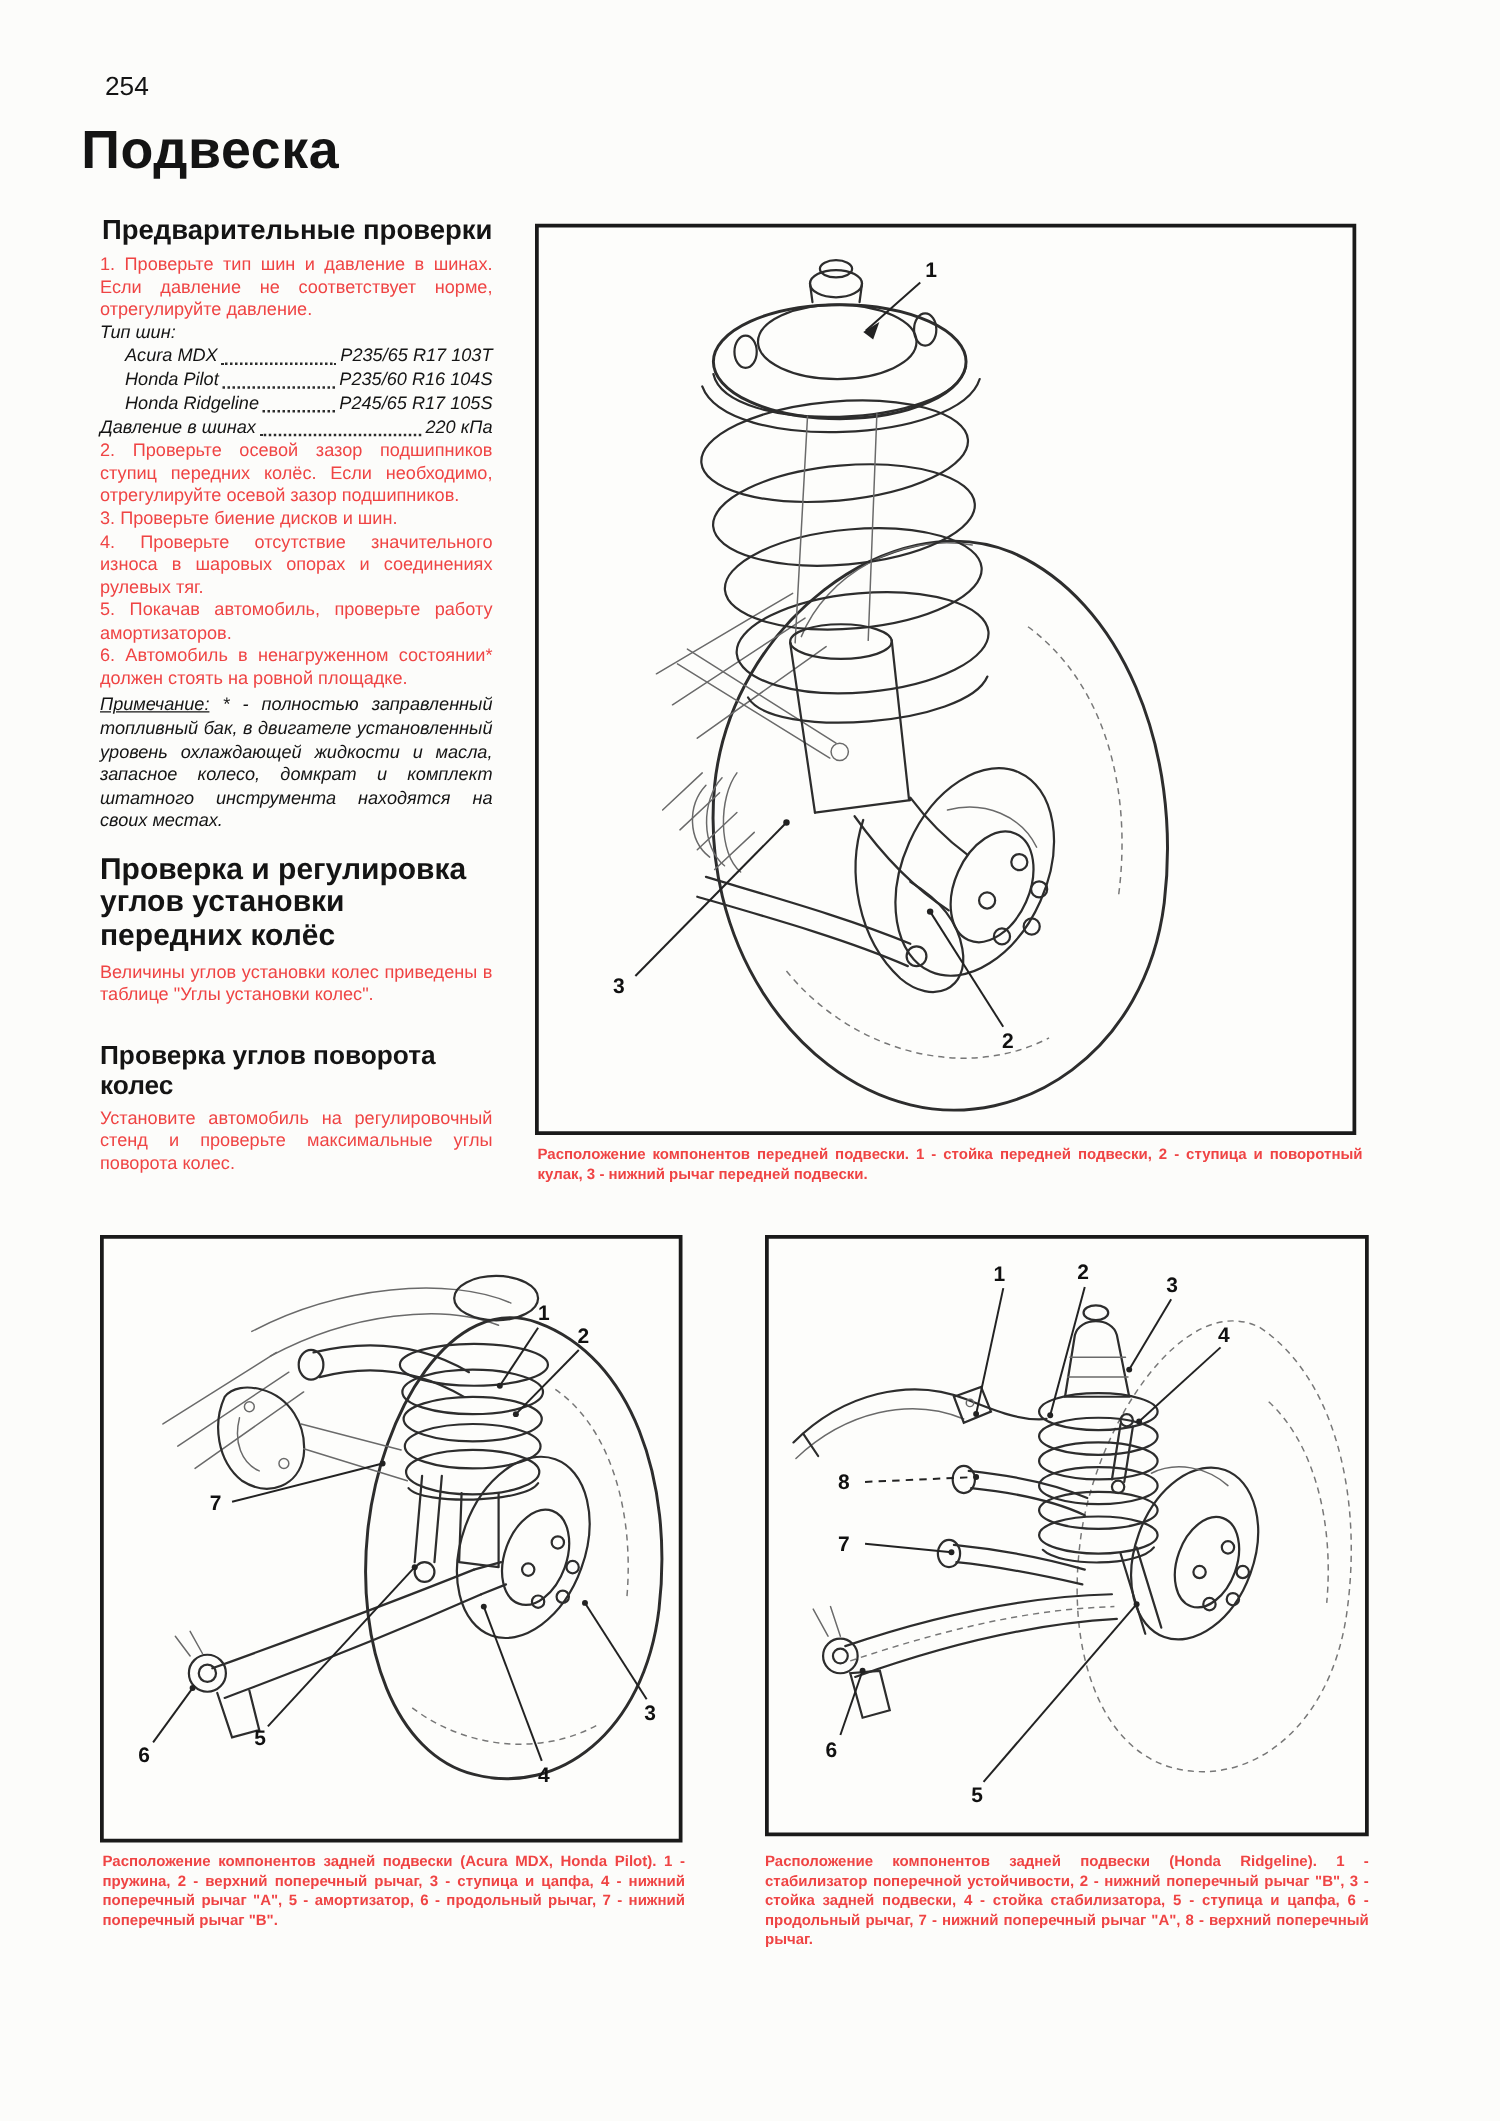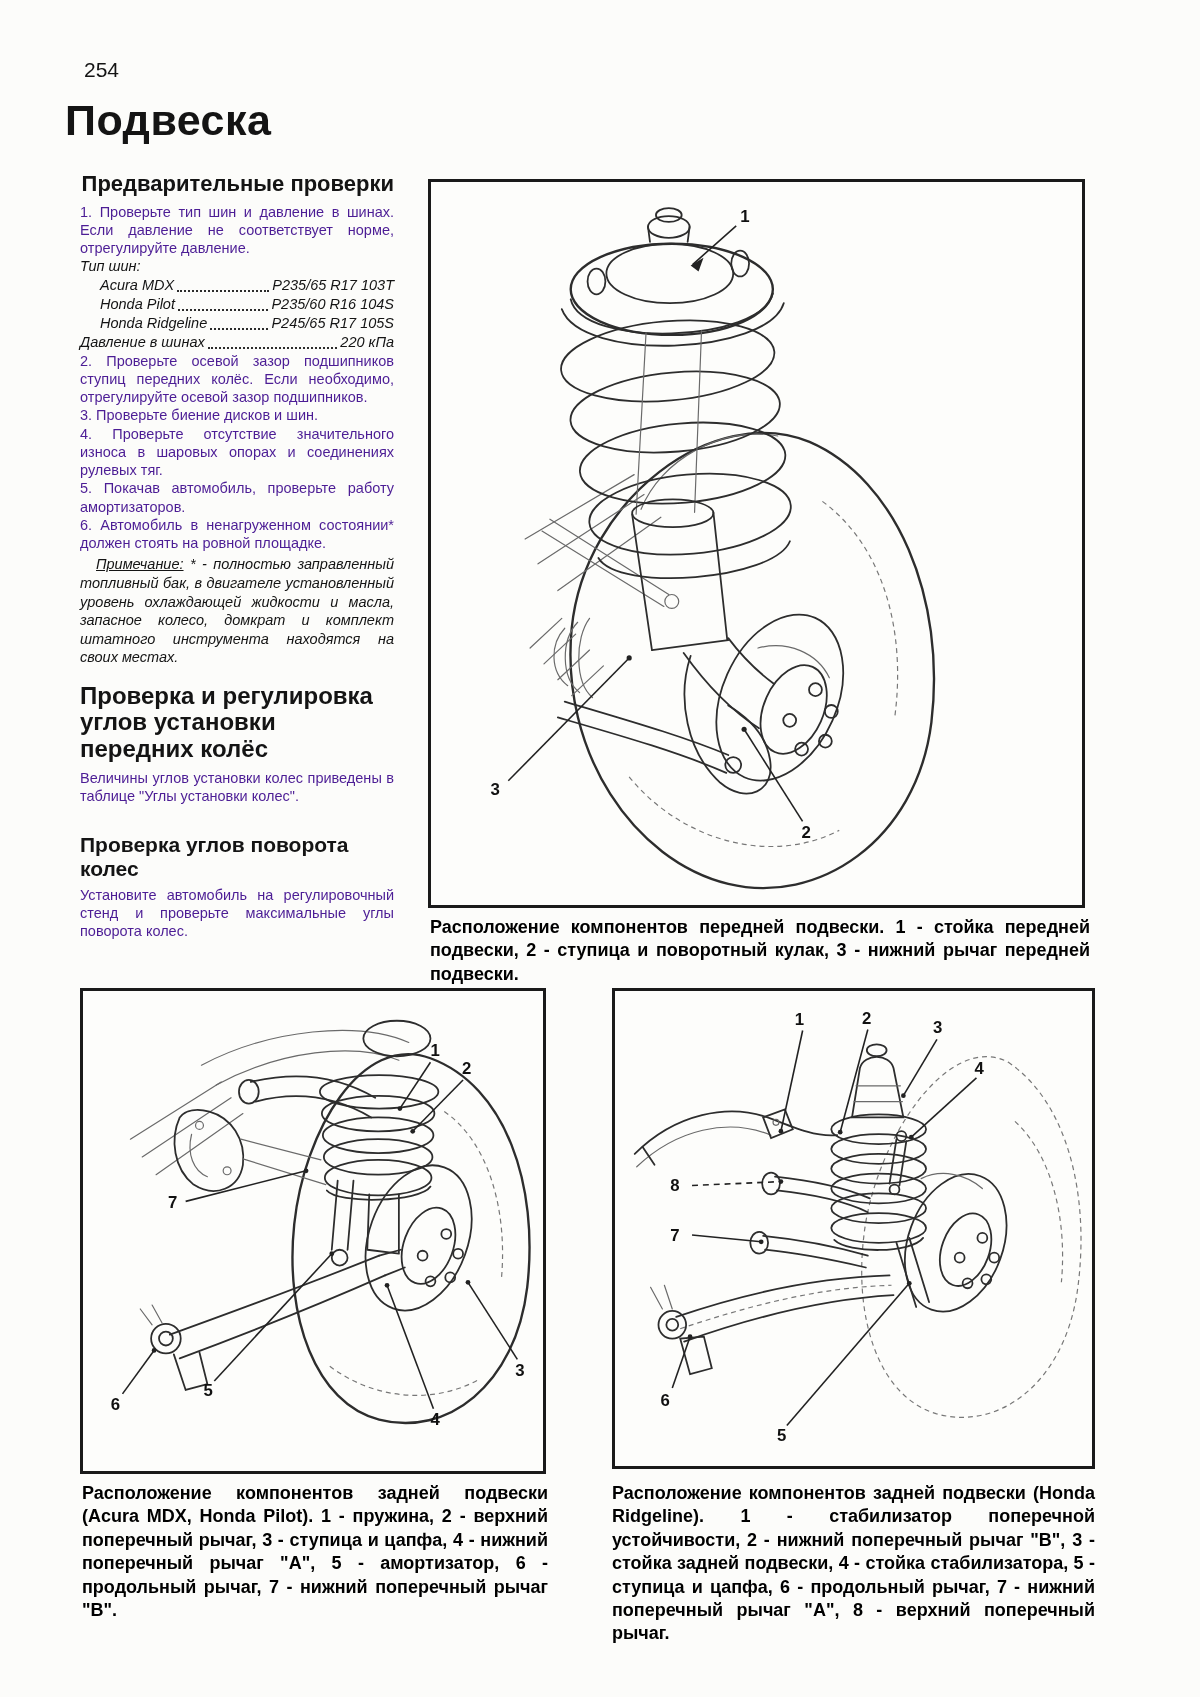--- a/index.html
+++ b/index.html
@@ -9,36 +9,36 @@
     position:relative; width:1200px; height:1697px;
     background:#fcfcfa; color:#141414; overflow:hidden;
   }
   .pagenum { position:absolute; left:84px; top:58px; font-size:21px; font-weight:400; }
   .title   { position:absolute; left:65px; top:96px; font-size:43px; font-weight:700; letter-spacing:.5px; }
 
   .leftcol { position:absolute; left:80px; top:172px; width:314px; }
   .h-sec { font-size:22px; font-weight:700; line-height:1.07; margin-bottom:7px;text-align:right; }
   .h-big { font-size:24px; font-weight:700; line-height:1.1; margin:16px 0 7px; }
   .h-sub { font-size:21px; font-weight:700; line-height:1.1; margin:28px 0 6px; }
-  p.body { font-size:14.5px; line-height:1.26; text-align:justify; color:#4c1d95; }
+  p.body { font-size:14.5px; line-height:1.26; text-align:justify; color:#ef4444; }
   .specs { font-style:italic; font-size:14.5px; line-height:1.3; }
   .spec-row { display:flex; align-items:flex-end; padding-left:20px; }
   .spec-row.nopad { padding-left:0; }
   .spec-leader { flex:1 1 auto; border-bottom:2px dotted #2b2b2b; margin:0 3px 3px 3px; min-width:10px; }
   .spec-name, .spec-val { white-space:nowrap; }
   .note { font-style:italic; font-size:14.5px; line-height:1.28; text-align:justify; margin-top:3px; }
-  .note-label { text-decoration:underline;margin-left:16px; }
+  .note-label { text-decoration:underline; }
 
   .fig { position:absolute; border:3px solid #1a1a1a; background:#fdfdfb; }
   .fig svg { position:absolute; left:0; top:0; width:100%; height:100%; }
   #fig-front         { left:428px; top:179px;  width:657px; height:729px; }
   #fig-rear-mdx      { left:80px;  top:988px;  width:466px; height:486px; }
   #fig-rear-ridge    { left:612px; top:988px;  width:483px; height:481px; }
 
-  .caption { position:absolute; font-weight:700; font-size:18px; line-height:1.3; text-align:justify; color:#000000; }
+  .caption { position:absolute; font-weight:700; font-size:12px; line-height:1.3; text-align:justify; color:#ef4444; }
   #cap-front { left:430px; top:916px;  width:660px; }
   #cap-mdx   { left:82px;  top:1482px; width:466px; }
   #cap-ridge { left:612px; top:1482px; width:483px; }
 
   svg .ln   { stroke:#2d2d2d; fill:none; stroke-width:1.8; stroke-linecap:round; }
   svg .ln2  { stroke:#2d2d2d; fill:none; stroke-width:2.4; stroke-linecap:round; }
   svg .thin { stroke:#6a6a6a; fill:none; stroke-width:1.2; stroke-linecap:round; }
   svg .dash { stroke:#777;    fill:none; stroke-width:1.2; stroke-dasharray:5 4; }
   svg .ldr  { stroke:#222;    fill:none; stroke-width:1.6; }
   svg .dot  { fill:#222; }

